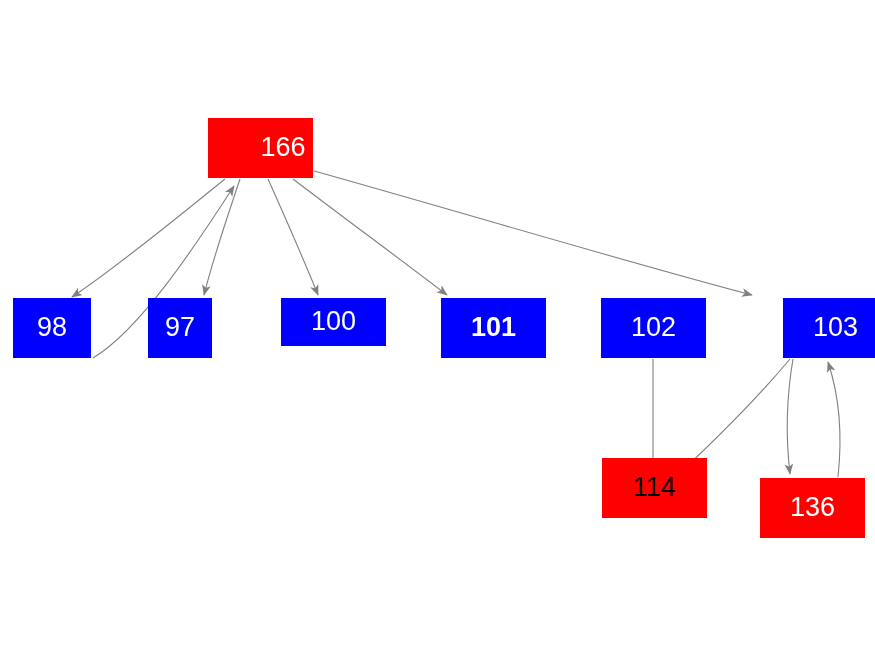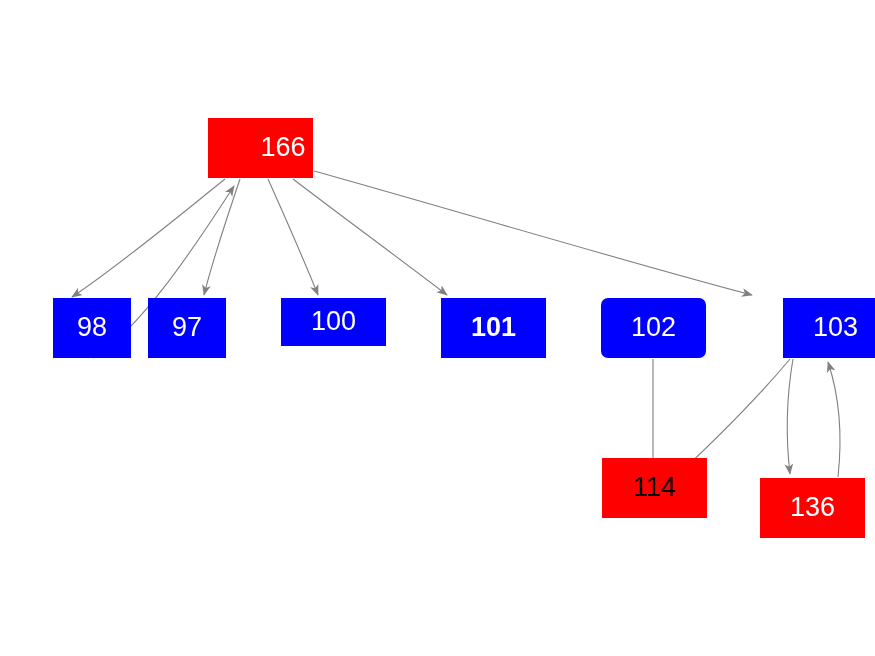--- a/index.html
+++ b/index.html
@@ -67,33 +67,33 @@
         <path d="M 790,359 C 760,395 715,440 681,472" fill="none" stroke="#808080" stroke-width="1.1" marker-end="url(#arrow)"></path>
         <path d="M 793,359 C 786,400 786,440 790,474" fill="none" stroke="#808080" stroke-width="1.1" marker-end="url(#arrow)"></path>
         <path d="M 838,477 C 842,440 840,398 828,362" fill="none" stroke="#808080" stroke-width="1.1" marker-end="url(#arrow)"></path>
       </g>
   </svg>
 
   <div id="nodes-group">
       <div class="node" style="left: 208px; top: 118px; width: 105px; height: 60px; background: rgb(255, 0, 0); color: rgb(255, 255, 255); padding-left: 45px;">
         <span class="node-label">166</span>
       </div>
-      <div class="node" style="left: 13px; top: 298px; width: 78px; height: 60px; background: rgb(0, 0, 255); color: rgb(255, 255, 255); margin-left: 40px;">
+      <div class="node" style="left: 13px; top: 298px; width: 78px; height: 60px; background: rgb(0, 0, 255); color: rgb(255, 255, 255);">
         <span class="node-label">98</span>
       </div>
-      <div class="node" style="left: 148px; top: 298px; width: 78px; height: 60px; background: rgb(0, 0, 255); color: rgb(255, 255, 255);">
+      <div class="node" style="left: 148px; top: 298px; width: 64px; height: 60px; background: rgb(0, 0, 255); color: rgb(255, 255, 255);">
         <span class="node-label">97</span>
       </div>
       <div class="node" style="left: 281px; top: 298px; width: 105px; height: 48px; background: rgb(0, 0, 255); color: rgb(255, 255, 255);">
         <span class="node-label">100</span>
       </div>
       <div class="node" style="left: 441px; top: 298px; width: 105px; height: 60px; background: rgb(0, 0, 255); color: rgb(255, 255, 255); font-weight: bold;">
         <span class="node-label">101</span>
       </div>
-      <div class="node" style="left: 601px; top: 298px; width: 105px; height: 60px; background: rgb(0, 0, 255); color: rgb(255, 255, 255); border-radius: 7px;">
+      <div class="node" style="left: 601px; top: 298px; width: 105px; height: 60px; background: rgb(0, 0, 255); color: rgb(255, 255, 255);">
         <span class="node-label">102</span>
       </div>
       <div class="node" style="left: 760px; top: 298px; width: 105px; height: 60px; background: rgb(0, 0, 255); color: rgb(255, 255, 255); margin-left: 23px;">
         <span class="node-label">103</span>
       </div>
       <div class="node" style="left: 602px; top: 458px; width: 105px; height: 60px; background: rgb(255, 0, 0); color: #000000;">
         <span class="node-label">114</span>
       </div>
       <div class="node" style="left: 760px; top: 478px; width: 105px; height: 60px; background: rgb(255, 0, 0); color: rgb(255, 255, 255);">
         <span class="node-label">136</span>

